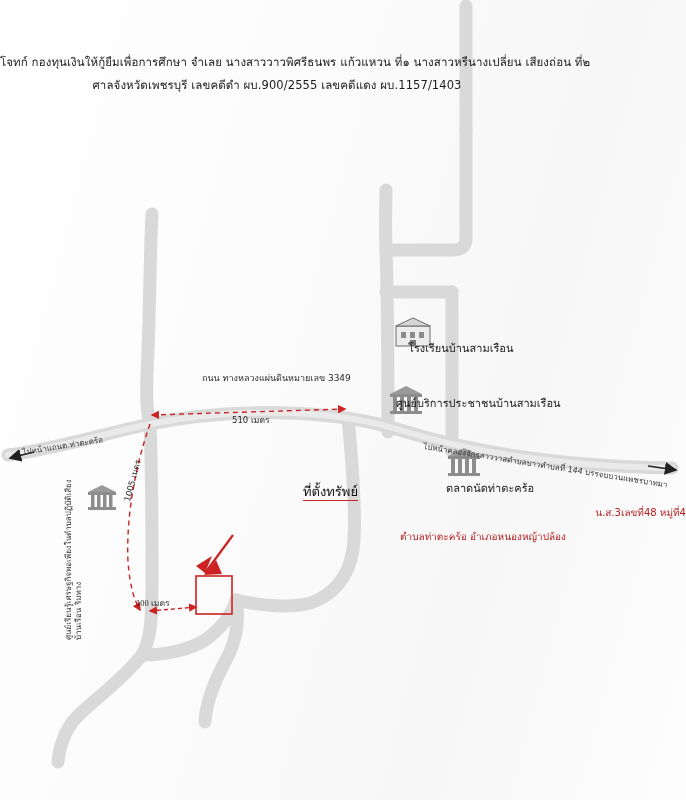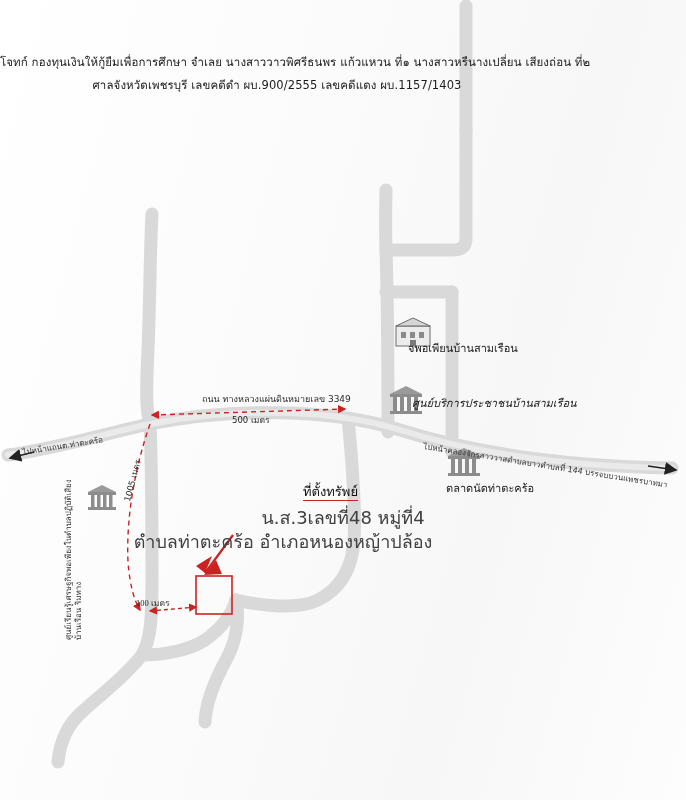--- a/index.html
+++ b/index.html
@@ -61,23 +61,23 @@
     font-size: 8.5px;
     color: #262626;
   }
   .center-title {
     font-size: 13px;
     color: #111;
     text-align: center;
     white-space: nowrap;
   }
   .center-sub {
-    font-size: 18px;
-    color: #404040;
-    text-align: center;
+    font-size: 10px;
+    color: #b91c1c;
+    text-align: right;
     white-space: nowrap;
   }
   .underline-red {
     border-bottom: 1.5px solid #cc2222;
     padding-bottom: 1px;
   }
   .rot-rd {
     transform-origin: left top;
   }
 </style>
@@ -181,31 +181,31 @@
       <rect x="9" y="7" width="3.5" height="12" fill="#8c8c8c"></rect>
       <rect x="15" y="7" width="3.5" height="12" fill="#8c8c8c"></rect>
       <rect x="21" y="7" width="3.5" height="12" fill="#8c8c8c"></rect>
       <rect x="0" y="19" width="28" height="3" fill="#8c8c8c"></rect>
     </g>
   </svg>
 
   <div class="txt hdr" style="top:55px;">โจทก์ กองทุนเงินให้กู้ยืมเพื่อการศึกษา จำเลย นางสาววาวพิศรีธนพร  แก้วแหวน ที่๑ นางสาวหรืนางเปลี่ยน เสียงถ่อน ที่๒</div>
   <div class="txt hdr" style="top:78px;">ศาลจังหวัดเพชรบุรี เลขคดีดำ ผบ.900/2555 เลขคดีแดง ผบ.1157/1403</div>
 
-  <div class="txt lbl-sm" style="left:202px; top:394px;">ถนน ทางหลวงแผ่นดินหมายเลข 3349</div>
-
-  <div class="txt dist" style="left:232px; top:415px;">500 เมตร</div>
+  <div class="txt lbl-sm" style="left:202px; top:373px;">ถนน ทางหลวงแผ่นดินหมายเลข 3349</div>
+
+  <div class="txt dist" style="left:232px; top:415px;">510 เมตร</div>
 
   <div class="txt dist rot-rd" style="left:122px; top:500px; transform: rotate(-75deg);">1005 เมตร</div>
 
   <div class="txt dist" style="left:136px; top:598px;font-family:Liberation Serif, serif;">100 เมตร</div>
 
-  <div class="txt lbl" style="left:408px; top:342px;">จพอเพียนบ้านสามเรือน</div>
-
-  <div class="txt lbl" style="left:412px; top:397px;font-style:italic;">ศูนย์บริการประชาชนบ้านสามเรือน</div>
+  <div class="txt lbl" style="left:408px; top:342px;">โรงเรียนบ้านสามเรือน</div>
+
+  <div class="txt lbl" style="left:396px; top:397px;">ศูนย์บริการประชาชนบ้านสามเรือน</div>
 
   <div class="txt lbl" style="left:446px; top:482px;">ตลาดนัดท่าตะคร้อ</div>
 
   <div class="txt lbl-xs rot-rd" style="left:22px; top:448px; transform: rotate(-9deg);">ไปหน้าแถนต.ท่าตะคร้อ</div>
 
   <div class="txt lbl-xs rot-rd" style="left:424px; top:442px; transform: rotate(9deg);">ไปหน้าคลองจักรสาววาสตำบลบาวตำบลที่ 144 บรรจบบวนแพชรบาทมา</div>
 
   <div class="txt lbl-xs rot-rd" style="left:64px; top:640px; transform: rotate(-90deg); width:170px; white-space:normal;">ศูนย์เรียนรู้เศรษฐกิจพอเพียงในตำบลปฏิบัติเสียง บ้านเรือน ริมทาง</div>
 
   <div class="txt center-title" style="left:0; width:661px; top:484px; text-align:center;">

